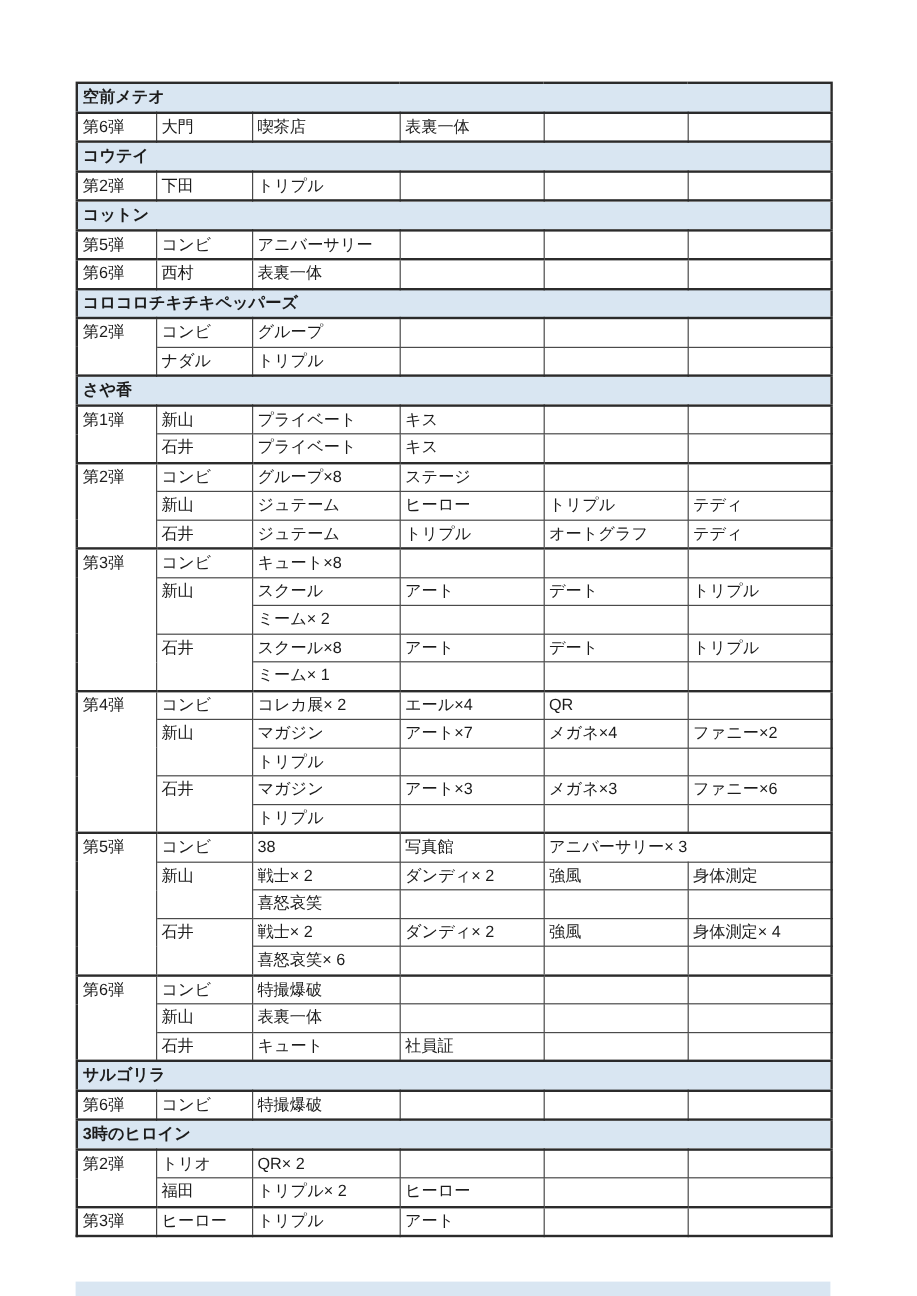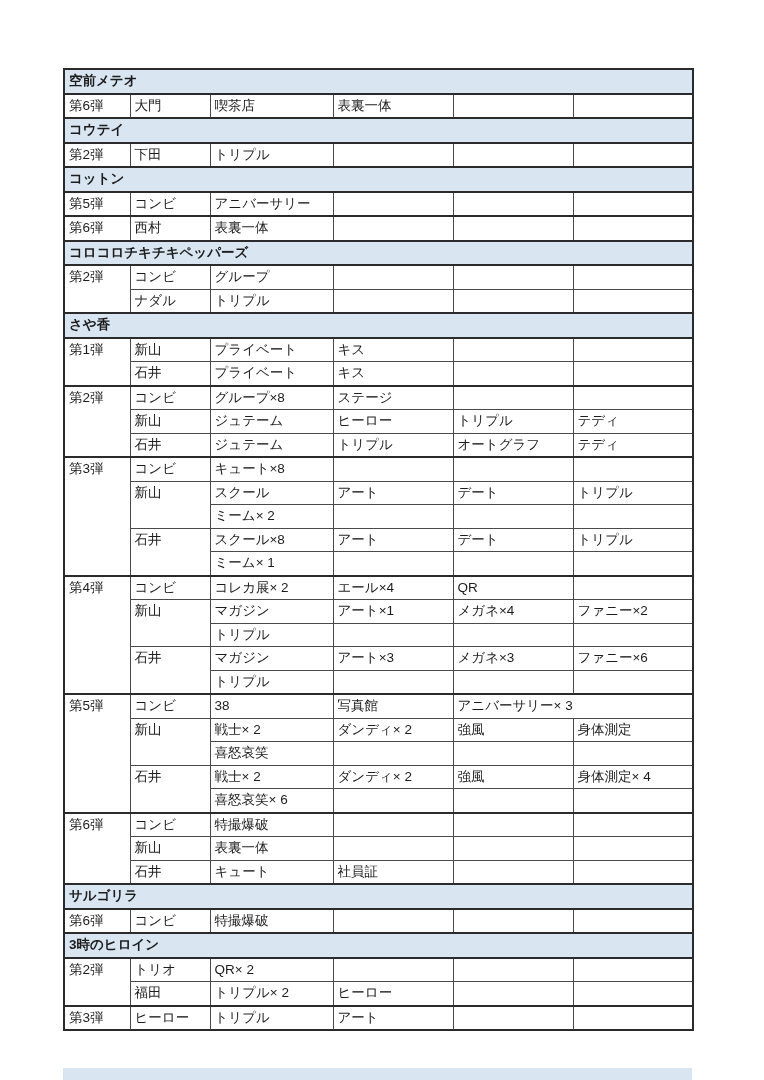--- a/index.html
+++ b/index.html
@@ -196,21 +196,21 @@
           <td rowspan="5">第4弾</td>
           <td rowspan="1">コンビ</td>
           <td>コレカ展× 2</td>
           <td>エール×4</td>
           <td>QR</td>
           <td></td>
         </tr>
         <tr>
           <td rowspan="2">新山</td>
           <td>マガジン</td>
-          <td>アート×1</td>
+          <td>アート×7</td>
           <td>メガネ×4</td>
           <td>ファニー×2</td>
         </tr>
         <tr>
           <td>トリプル</td>
           <td></td>
           <td></td>
           <td></td>
         </tr>
         <tr>

